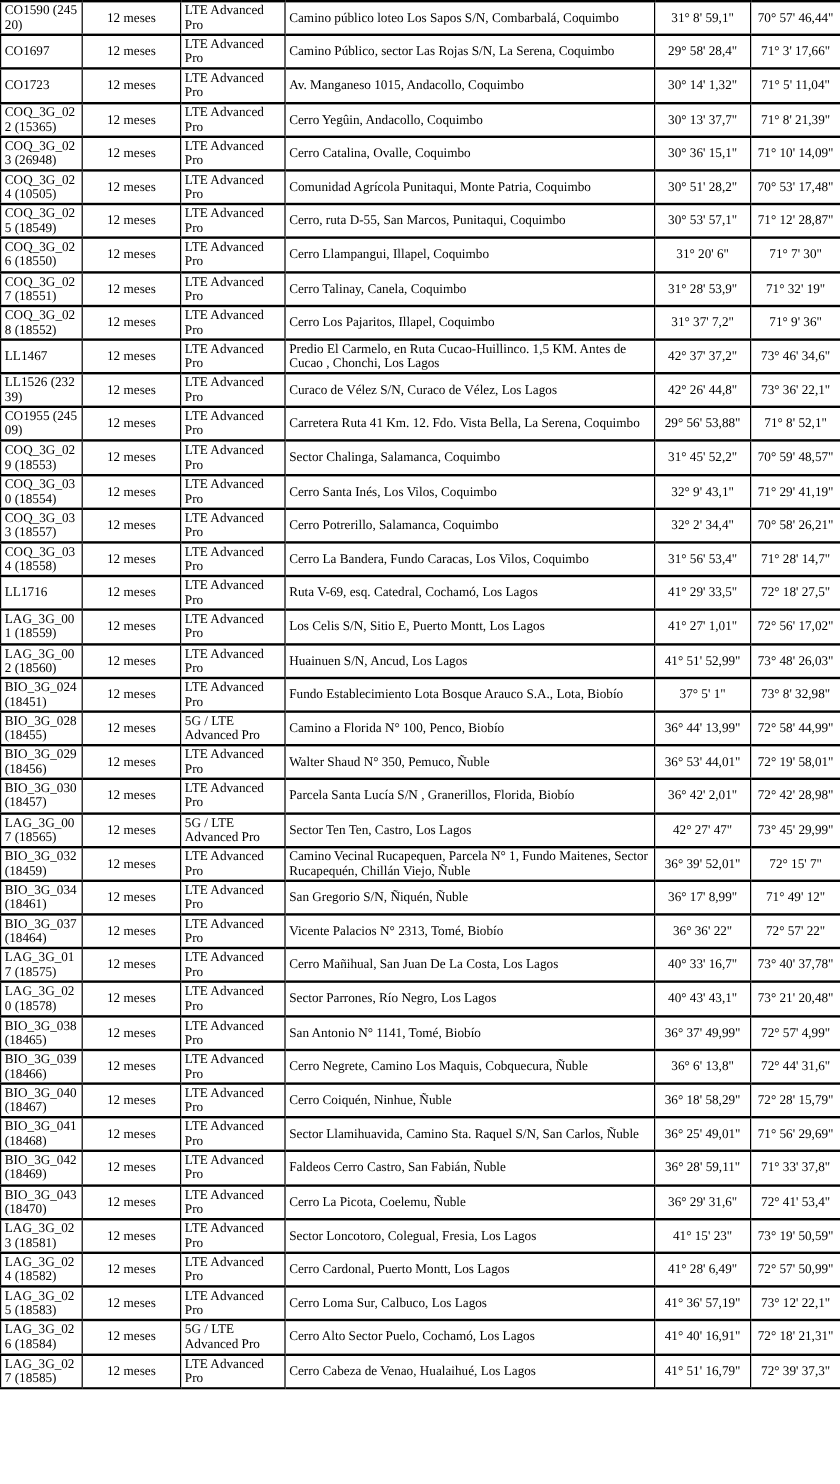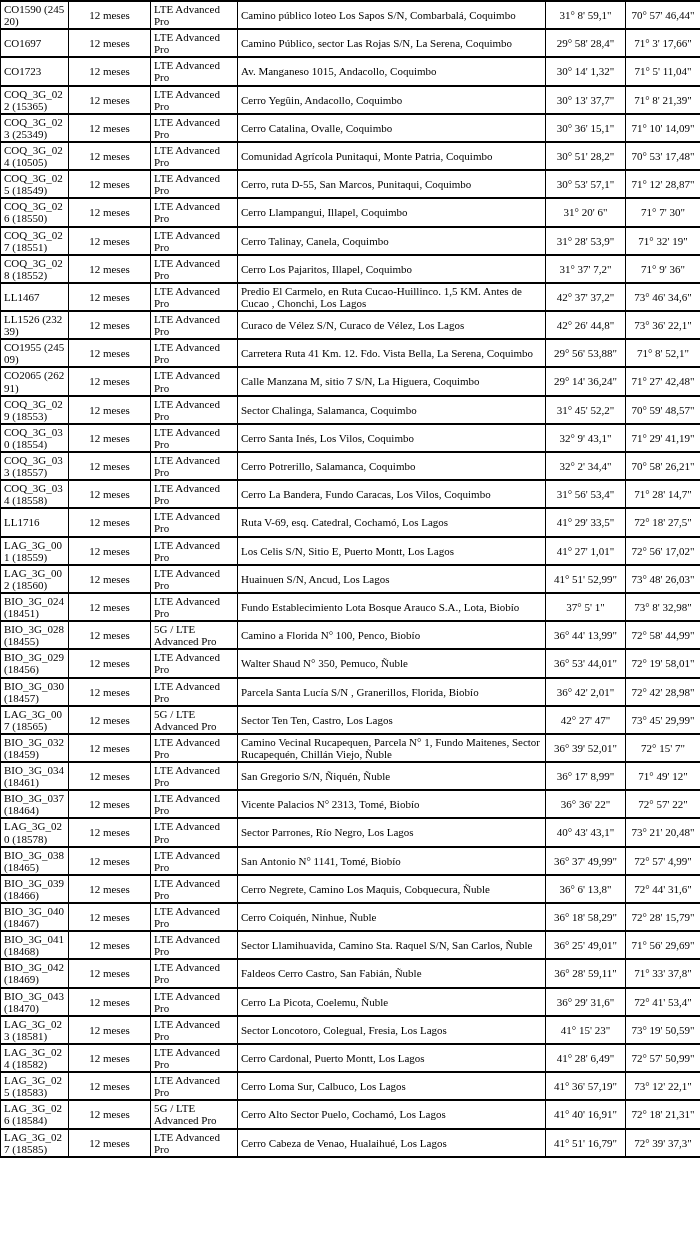--- a/index.html
+++ b/index.html
@@ -83,21 +83,21 @@
   </tr>
         <tr>
     <td class="c-code">COQ_3G_022 (15365)</td>
     <td class="c-duration">12 meses</td>
     <td class="c-tech">LTE Advanced Pro</td>
     <td class="c-addr">Cerro Yegûin, Andacollo, Coquimbo</td>
     <td class="c-lat">30° 13' 37,7"</td>
     <td class="c-lon">71° 8' 21,39"</td>
   </tr>
         <tr>
-    <td class="c-code">COQ_3G_023 (25349)</td>
+    <td class="c-code">COQ_3G_023 (26948)</td>
     <td class="c-duration">12 meses</td>
     <td class="c-tech">LTE Advanced Pro</td>
     <td class="c-addr">Cerro Catalina, Ovalle, Coquimbo</td>
     <td class="c-lat">30° 36' 15,1"</td>
     <td class="c-lon">71° 10' 14,09"</td>
   </tr>
         <tr>
     <td class="c-code">COQ_3G_024 (10505)</td>
     <td class="c-duration">12 meses</td>
     <td class="c-tech">LTE Advanced Pro</td>
@@ -153,28 +153,20 @@
     <td class="c-lat">42° 26' 44,8"</td>
     <td class="c-lon">73° 36' 22,1"</td>
   </tr>
         <tr>
     <td class="c-code">CO1955 (24509)</td>
     <td class="c-duration">12 meses</td>
     <td class="c-tech">LTE Advanced Pro</td>
     <td class="c-addr">Carretera Ruta 41 Km. 12. Fdo. Vista Bella, La Serena, Coquimbo</td>
     <td class="c-lat">29° 56' 53,88"</td>
     <td class="c-lon">71° 8' 52,1"</td>
-  </tr>
-        <tr>
-    <td class="c-code">CO2065 (26291)</td>
-    <td class="c-duration">12 meses</td>
-    <td class="c-tech">LTE Advanced Pro</td>
-    <td class="c-addr">Calle Manzana M, sitio 7 S/N, La Higuera, Coquimbo</td>
-    <td class="c-lat">29° 14' 36,24"</td>
-    <td class="c-lon">71° 27' 42,48"</td>
   </tr>
         <tr>
     <td class="c-code">COQ_3G_029 (18553)</td>
     <td class="c-duration">12 meses</td>
     <td class="c-tech">LTE Advanced Pro</td>
     <td class="c-addr">Sector Chalinga, Salamanca, Coquimbo</td>
     <td class="c-lat">31° 45' 52,2"</td>
     <td class="c-lon">70° 59' 48,57"</td>
   </tr>
         <tr>
@@ -281,20 +273,28 @@
     <td class="c-lat">36° 17' 8,99"</td>
     <td class="c-lon">71° 49' 12"</td>
   </tr>
         <tr>
     <td class="c-code">BIO_3G_037 (18464)</td>
     <td class="c-duration">12 meses</td>
     <td class="c-tech">LTE Advanced Pro</td>
     <td class="c-addr">Vicente Palacios N° 2313, Tomé, Biobío</td>
     <td class="c-lat">36° 36' 22"</td>
     <td class="c-lon">72° 57' 22"</td>
+  </tr>
+        <tr>
+    <td class="c-code">LAG_3G_017 (18575)</td>
+    <td class="c-duration">12 meses</td>
+    <td class="c-tech">LTE Advanced Pro</td>
+    <td class="c-addr">Cerro Mañihual, San Juan De La Costa, Los Lagos</td>
+    <td class="c-lat">40° 33' 16,7"</td>
+    <td class="c-lon">73° 40' 37,78"</td>
   </tr>
         <tr>
     <td class="c-code">LAG_3G_020 (18578)</td>
     <td class="c-duration">12 meses</td>
     <td class="c-tech">LTE Advanced Pro</td>
     <td class="c-addr">Sector Parrones, Río Negro, Los Lagos</td>
     <td class="c-lat">40° 43' 43,1"</td>
     <td class="c-lon">73° 21' 20,48"</td>
   </tr>
         <tr>

